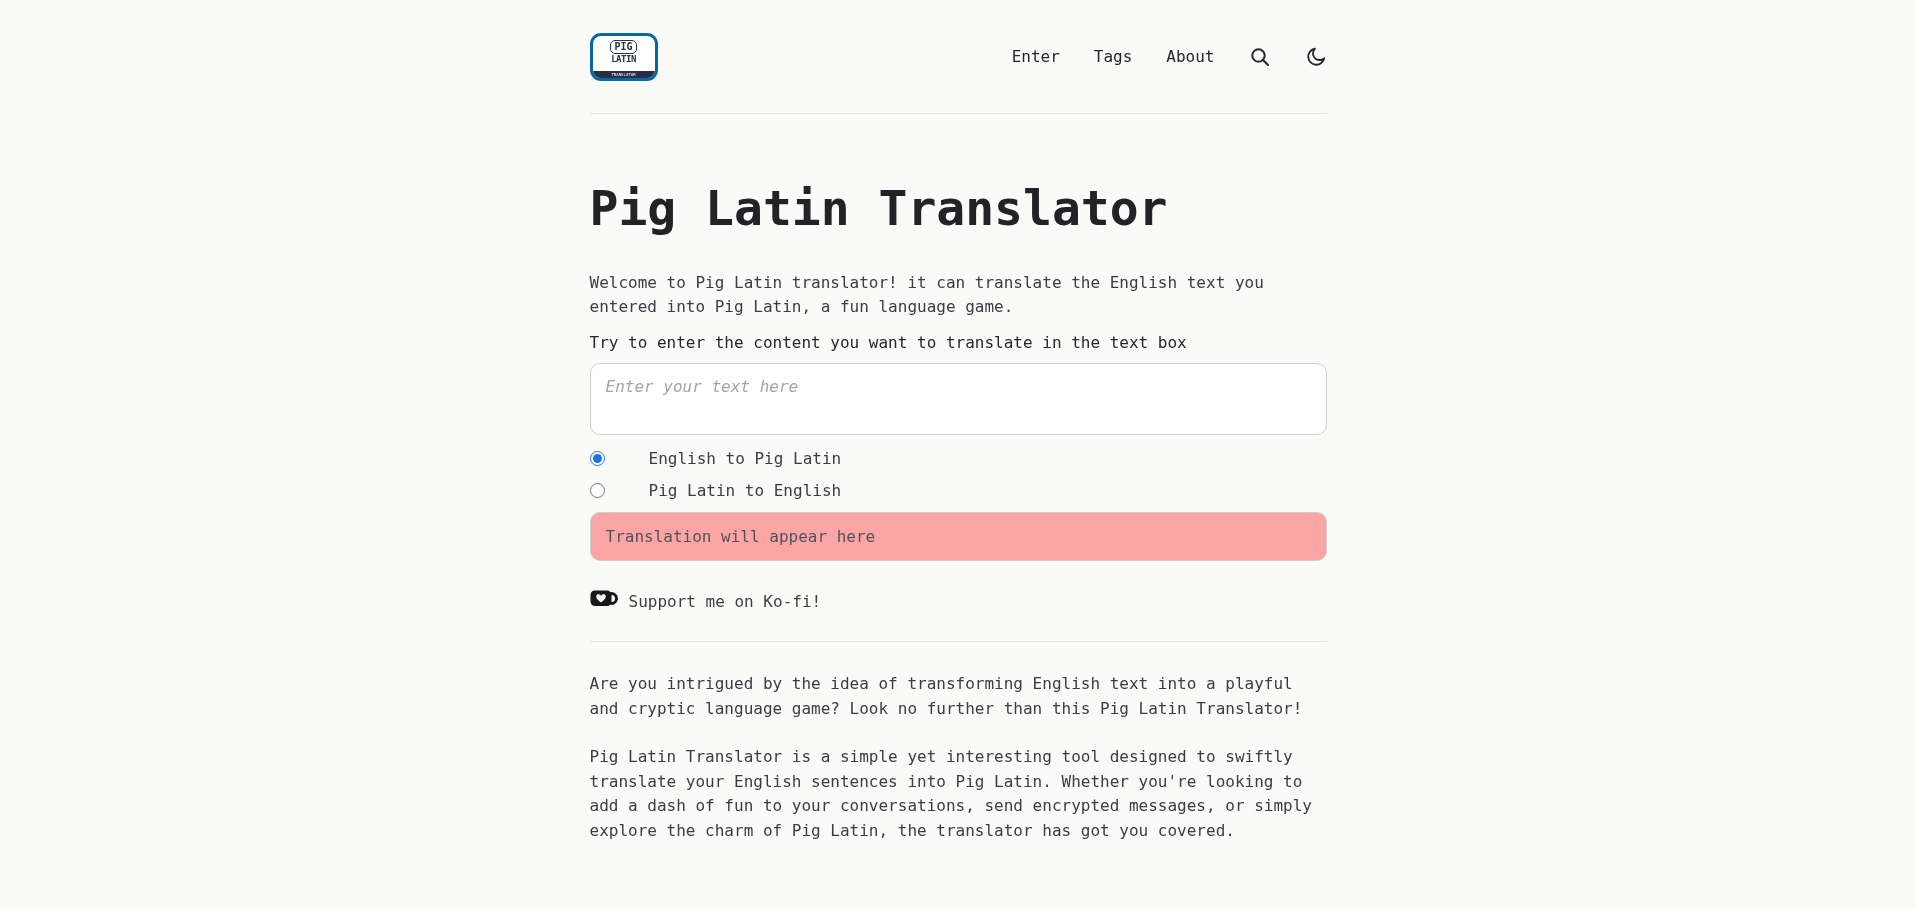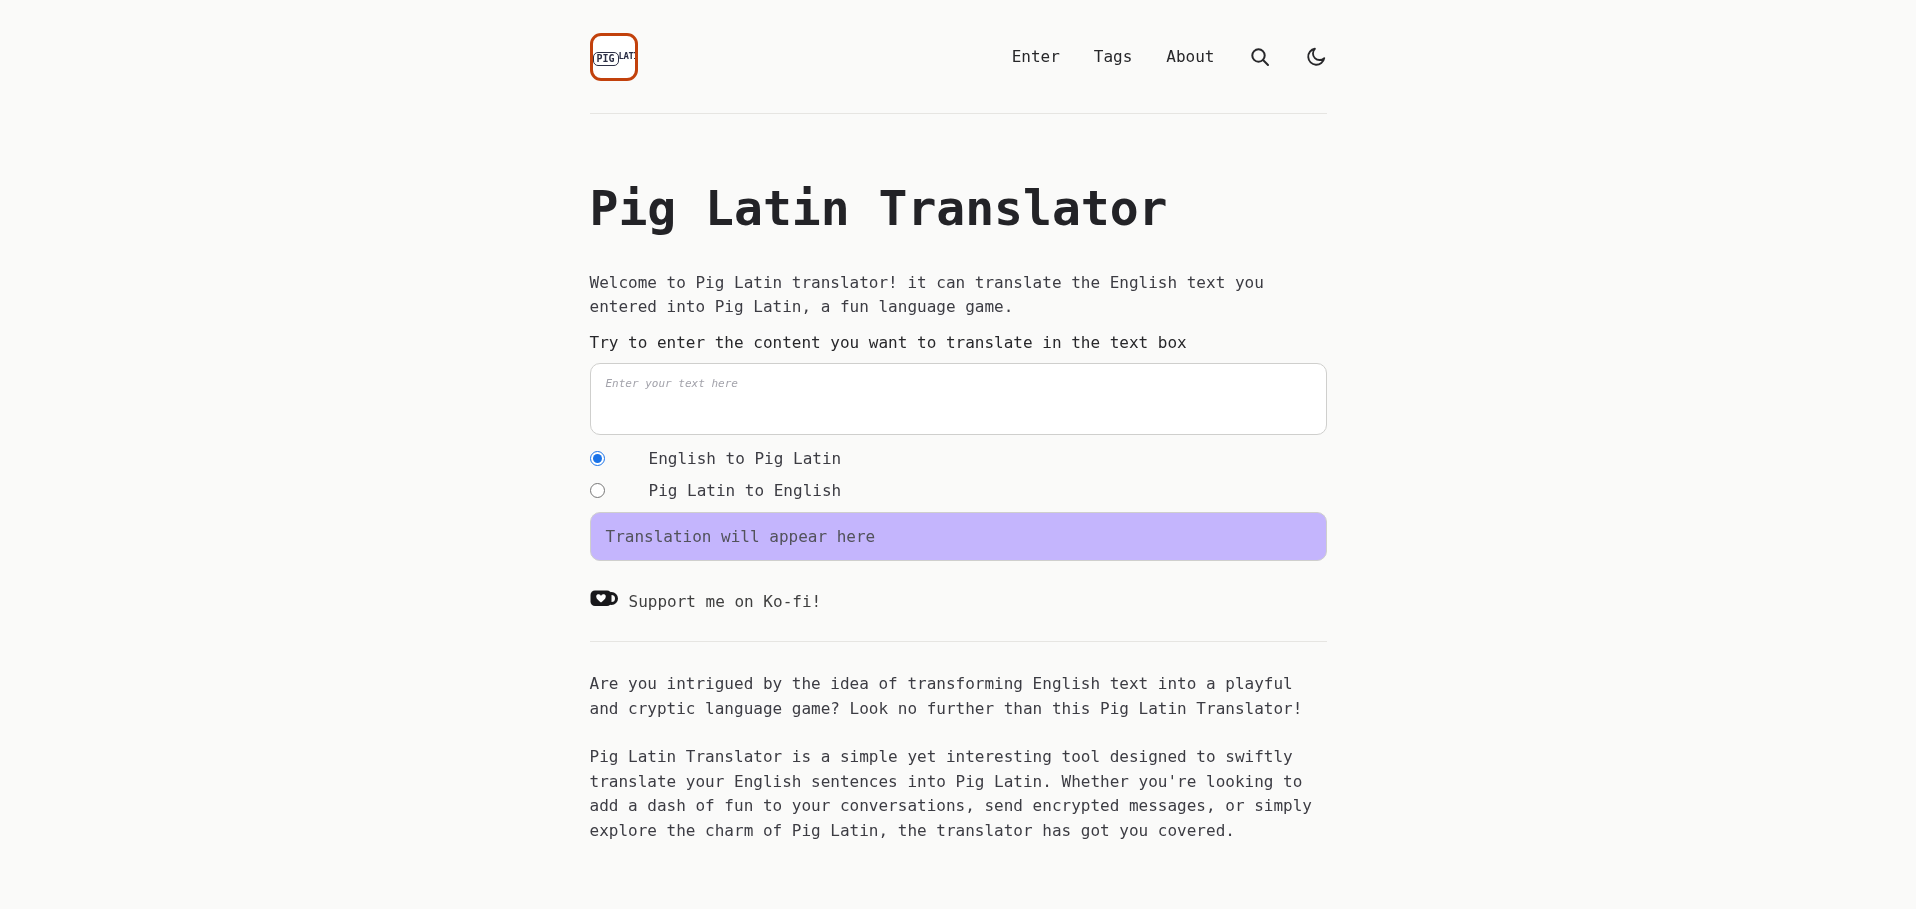--- a/index.html
+++ b/index.html
@@ -17,25 +17,25 @@
 
   
   .site-header {
     display: flex;
     align-items: center;
     justify-content: space-between;
     height: 114px;
     border-bottom: 1px solid #e6e5e2;
   }
   .logo {
-    width: 48px; height: 48px;
+    width: 68px; height: 48px;
     background: #ffffff;
-    border: 3px solid #c2410c;
+    border: 3px solid #0369a1;
     border-radius: 11px;
-    display: flex; flex-direction: row; align-items: center;
+    display: flex; flex-direction: column; align-items: center;
     overflow: hidden;
     cursor: pointer;
   }
   .logo-pig {
     font-weight: bold; font-size: 10px; line-height: 12px;
     color: #2b2f45;
     border: 1.5px solid #2b2f45;
     border-radius: 5px;
     padding: 0 3px;
     margin-top: 4px;
@@ -76,21 +76,21 @@
     font-weight: normal; color: #27272a;
     margin: 12px 0 8px;
   }
   .input-box {
     width: 100%; height: 72px;
     padding: 13px 15px;
     border: 1px solid #cfcfcd;
     border-radius: 10px;
     background: #ffffff;
     font-family: "DejaVu Sans Mono", monospace;
-    font-size: 11px; color: #3c3c43;
+    font-size: 16px; color: #3c3c43;
     resize: none; outline: none;
     display: block;
   }
   .input-box::placeholder { font-style: italic; color: #a3a3ab; }
   .radio-group { margin-top: 13px; }
   .radio-row {
     display: flex; align-items: center;
     height: 20px; margin-bottom: 12px;
     font-size: 16px; color: #3c3c43; gap: 43px;
   }
@@ -100,21 +100,21 @@
     cursor: pointer;
   }
   .radio-row label { cursor: pointer; }
   .output-box {
     margin-top: 9px;
     width: 100%; height: 49px;
     display: flex; align-items: center;
     padding: 0 15px;
     border: 1px solid #cfcfcd;
     border-radius: 10px;
-    background: #c4b5fd;
+    background: #fca5a5;
     font-size: 16px; color: #52525b;
   }
   .kofi-link {
     margin-top: 28px;
     display: inline-flex; align-items: center; gap: 11px;
     font-size: 16px; color: #404040;
     text-decoration: none;
     cursor: pointer;
   }
   .divider {

